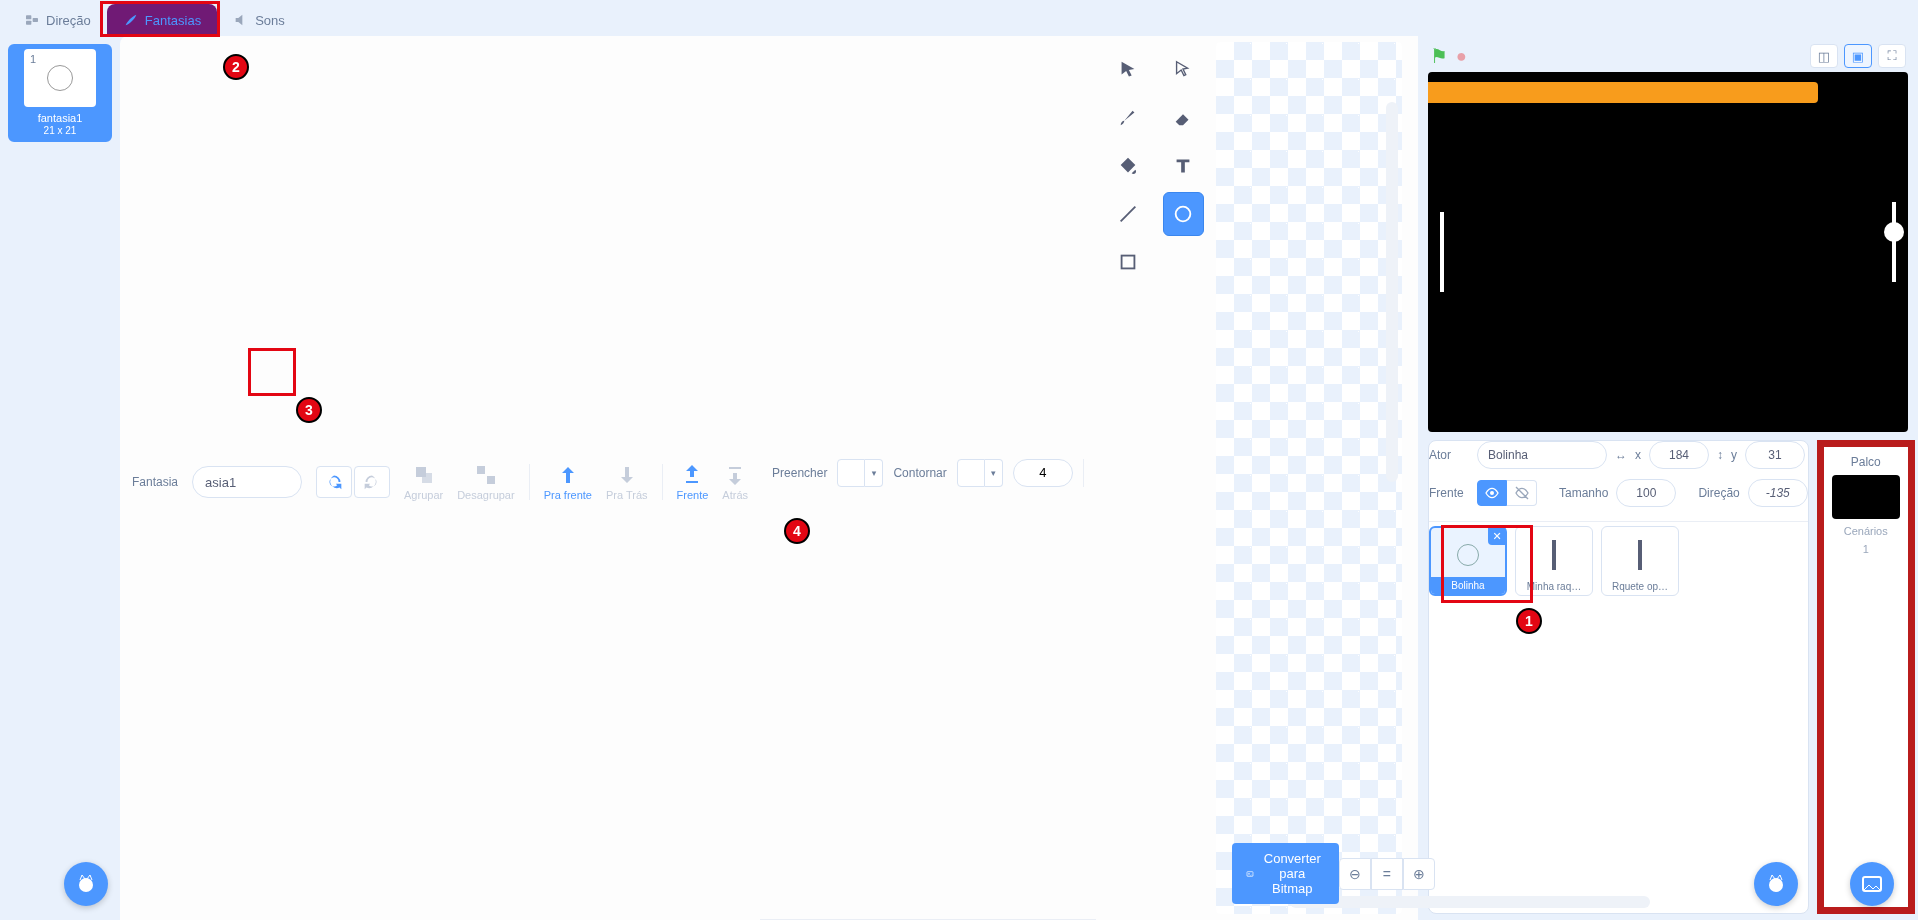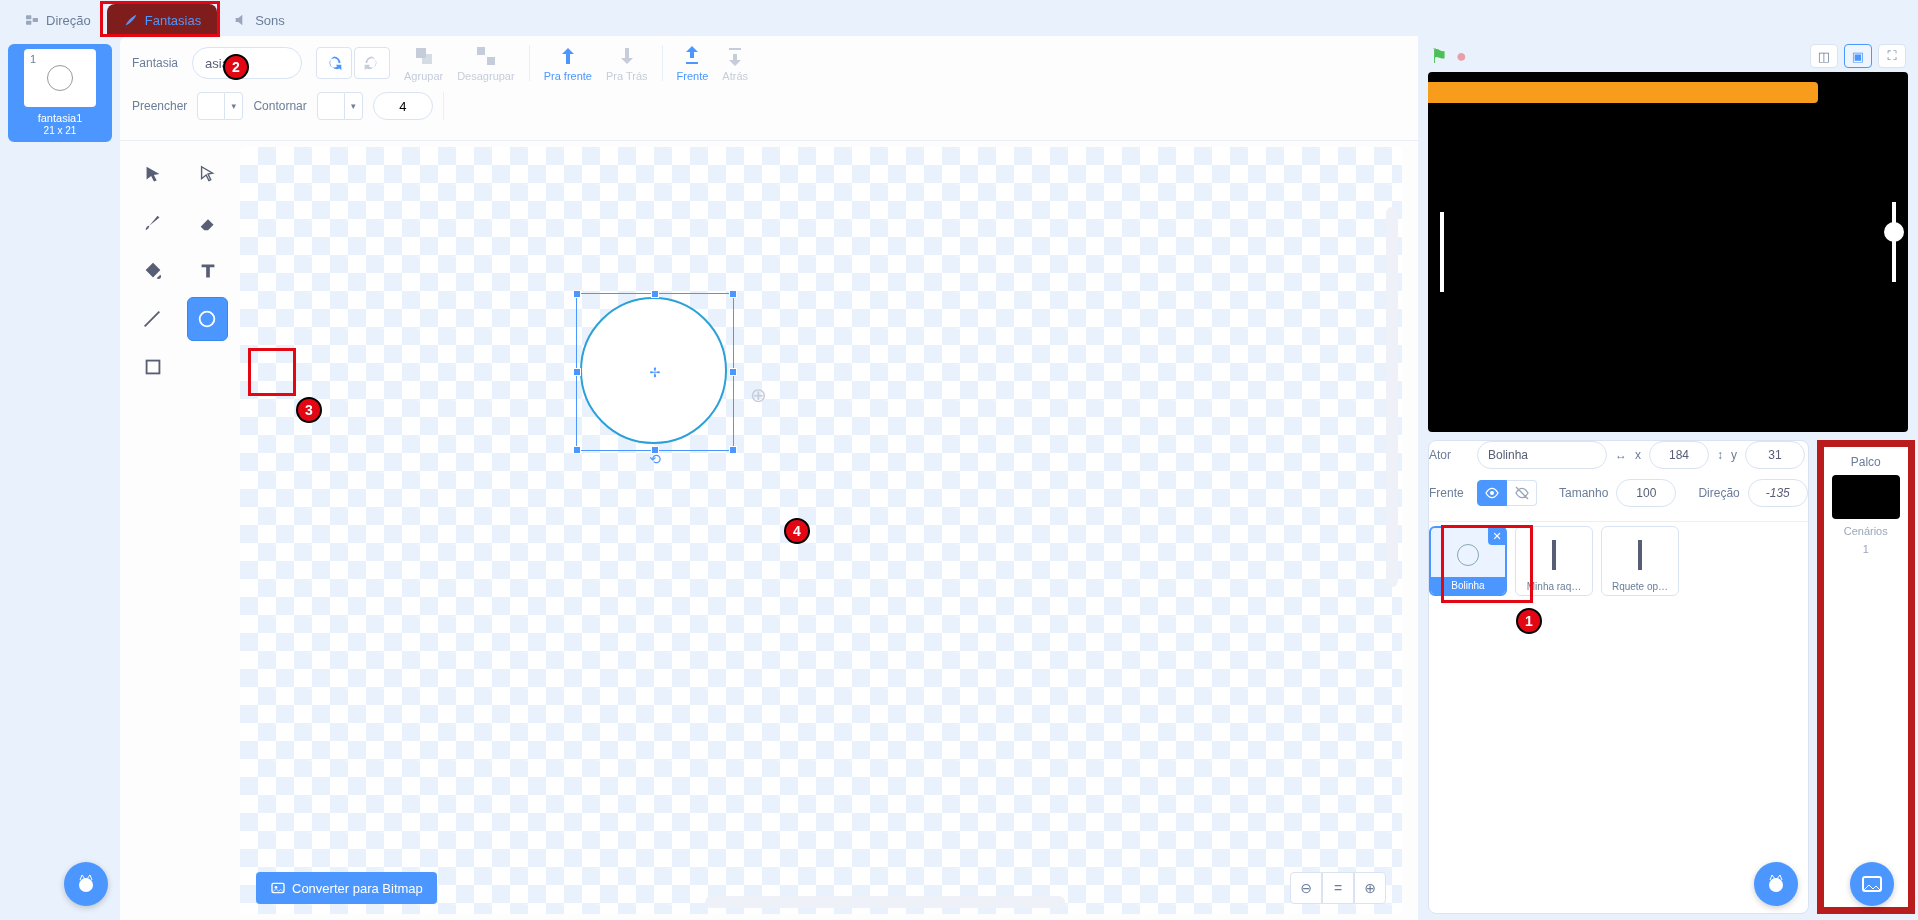--- a/index.html
+++ b/index.html
@@ -2,36 +2,36 @@
 <html><head>
 <meta charset="utf-8">
 <style>
 * { box-sizing: border-box; margin: 0; padding: 0; font-family: "Helvetica Neue", Arial, sans-serif; }
 html, body { width: 100%; height: 100%; background: #e9f1fc; overflow: hidden; }
 
 
 .app { display: flex; flex-direction: column; width: 1918px; height: 920px; }
 .top-tabs { height: 36px; background: #e9f1fc; display: flex; align-items: flex-end; padding-left: 8px; gap: 0; }
 .tab { display: flex; align-items: center; gap: 6px; padding: 8px 16px; font-size: 13px; color: #6b7d99; cursor: pointer; border-radius: 8px 8px 0 0; }
-.tab.active { background: #7f1d1d; color: #4c97ff; }
+.tab.active { background: #701a75; color: #4c97ff; }
 .tab .ticon { width: 16px; height: 16px; }
 
 .main { flex: 1; display: flex; background: #e9f1fc; }
 
 
 .costume-list { width: 120px; background: #e9f1fc; padding: 8px; display: flex; flex-direction: column; gap: 8px; position: relative; }
 .costume-thumb { background: #4c97ff; border-radius: 6px; padding: 0; display: flex; flex-direction: column; align-items: center; font-size: 11px; color: #fff; border: 2px solid #4c97ff; position: relative; }
 .costume-thumb .preview { width: 72px; height: 58px; background: #fff; margin: 3px; border-radius: 4px; display:flex;align-items:center;justify-content:center; position: relative; }
 .costume-thumb .idx { position:absolute; top:4px; left:6px; font-size:11px; color:#6b7d99; }
 .costume-thumb .preview .circle { width:26px; height:26px; border:1px solid #999; border-radius:50%; }
 .costume-thumb .lbl { padding:2px 0 1px; font-size:11px; }
 .costume-thumb .size { font-size:10px; padding-bottom:4px; }
 
 
-.editor { flex: 1; background: #fdfdfd; display: flex; flex-direction: column; border-top-left-radius: 8px; }
+.editor { flex: 1; background: #fdfdfd; display: flex; border-top-left-radius: 8px; }
 .editor-top { display: flex; align-items: center; padding: 8px 12px 0; gap: 14px; font-size: 12px; color: #6b7d99; flex-wrap: wrap; }
 .ed-label { font-size:12px; color:#6b7d99; }
 .ed-input { height: 32px; border:1px solid #d9e3f2; border-radius:16px; padding:0 12px; font-size:13px; width:110px; outline:none; color:#575e75;}
 .ed-btn-group { display:flex; gap:2px; }
 .ed-iconbtn { width:36px; height:32px; border:1px solid #d9e3f2; background:#fff; border-radius:4px; display:flex; align-items:center; justify-content:center; color:#4c97ff; cursor:pointer;}
 .ed-iconbtn.gray{ color:#c5cddb; }
 .ed-col { display:flex; flex-direction:column; align-items:center; gap:2px; font-size:11px; color:#c5cddb; }
 .ed-col.enabled { color:#4c97ff; }
 .ed-col .ic{ width:24px;height:24px; }
 .editor-row2 { display:flex; align-items:center; padding: 10px 12px 20px; gap:10px; font-size:12px; color:#6b7d99; border-bottom:1px solid #eaeef5; }

